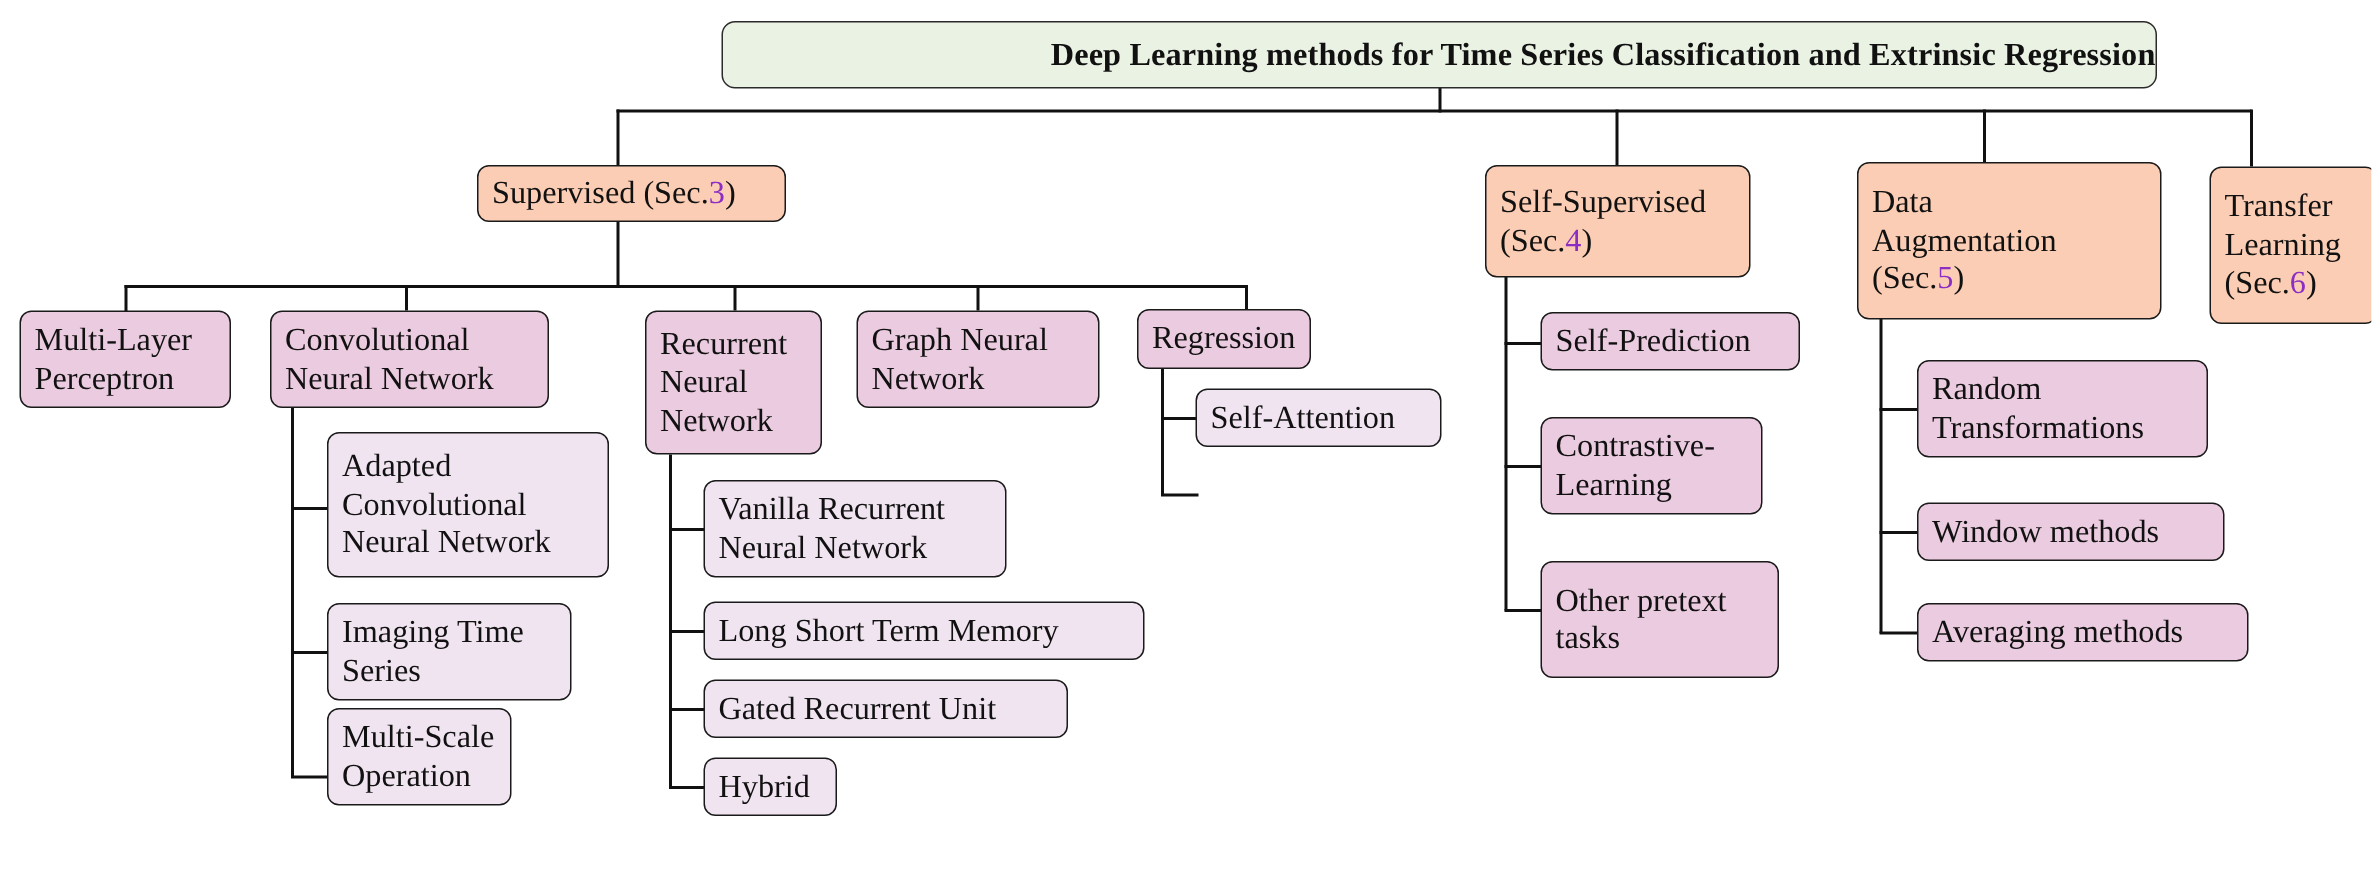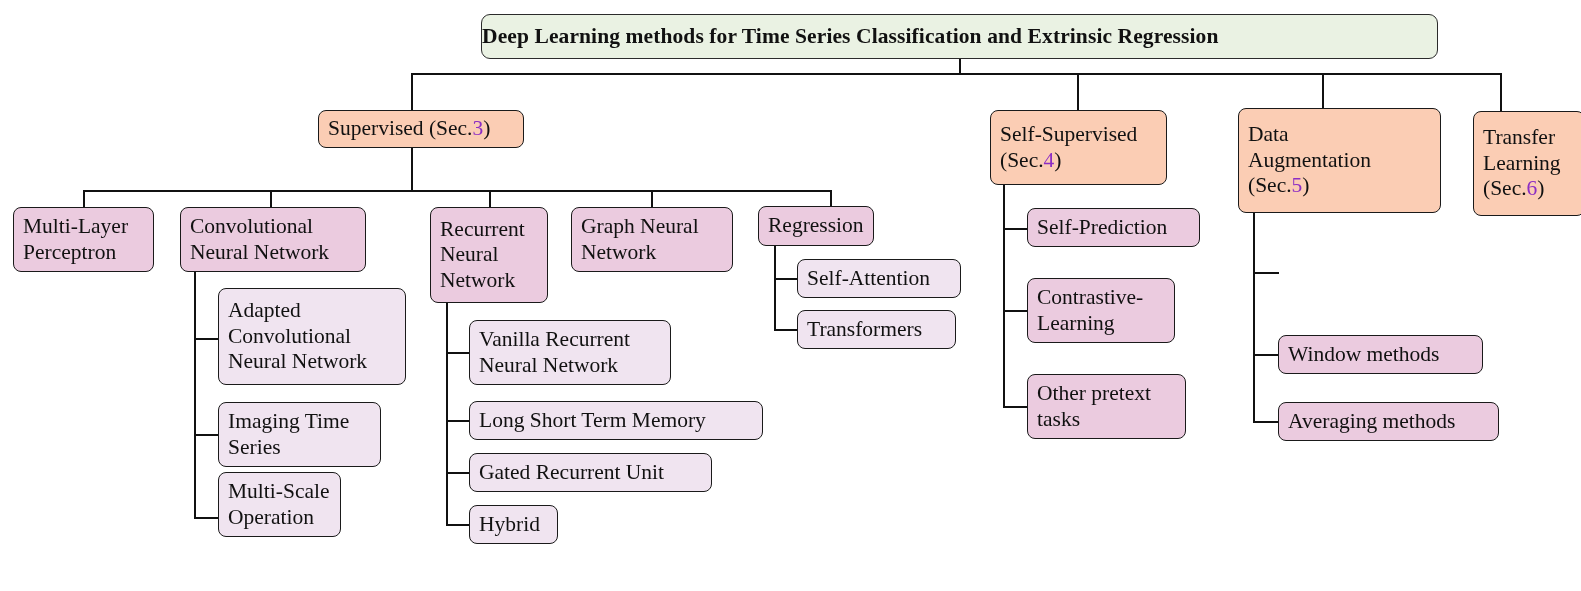--- a/index.html
+++ b/index.html
@@ -24,21 +24,21 @@
     z-index:3;
   }
   .node .lbl{display:block;width:100%;}
   .root{
     background:#eaf2e3;
     border-color:#2b2b2b;
     border-radius:9px;
     font-weight:bold;
     font-size:21.5px;
     justify-content:center;
-    text-align:left;
+    text-align:right;
     letter-spacing:0.1px;
   }
   .lvl2{
     background:#fbcdb4;
     font-size:21.5px;
     padding:0 9px;
   }
   .lvl3{
     background:#ebcbdf;
     font-size:21.5px;
@@ -183,38 +183,39 @@
   </div>
 
   <div class="node lvl4" style="left:469px;top:505px;width:89px;height:39px;">
     <span class="lbl">Hybrid</span>
   </div>
 
   <div class="node lvl4" style="left:797px;top:259px;width:164px;height:39px;">
     <span class="lbl">Self-Attention</span>
   </div>
 
-  <div class="node lvl4" style="left:797px;top:310px;width:159px;height:39px;">
-    <span class="lbl">Transformers</span>
-  </div>
 
   <div class="node lvl3" style="left:1027px;top:208px;width:173px;height:39px;">
     <span class="lbl">Self-Prediction</span>
   </div>
 
   <div class="node lvl3" style="left:1027px;top:278px;width:148px;height:65px;">
     <span class="lbl">Contrastive-
 Learning</span>
   </div>
 
-  <div class="node lvl3" style="left:1027px;top:374px;width:159px;height:65px;">
+  <div class="node lvl3" style="left:1027px;top:374px;width:159px;height:78px;">
     <span class="lbl">Other pretext
 tasks</span>
   </div>
 
+  <div class="node lvl3" style="left:1278px;top:240px;width:194px;height:65px;">
+    <span class="lbl">Random
+Transformations</span>
+  </div>
 
   <div class="node lvl3" style="left:1278px;top:402px;width:221px;height:39px;">
     <span class="lbl">Averaging methods</span>
   </div>
 
   <div class="node lvl3" style="left:1278px;top:335px;width:205px;height:39px;">
     <span class="lbl">Window methods</span>
   </div>
 
 </div>

